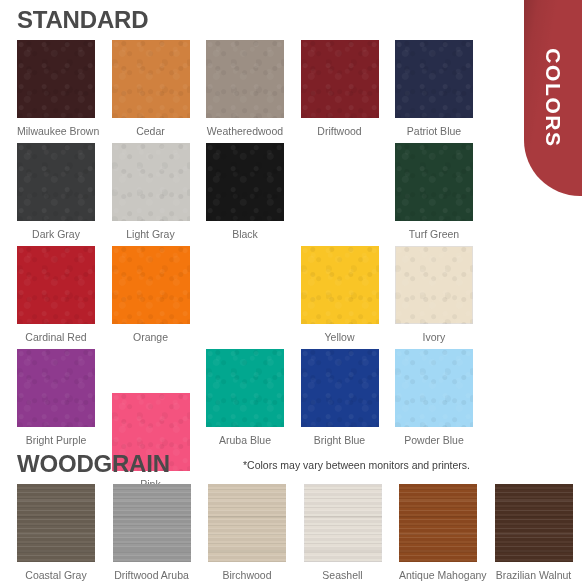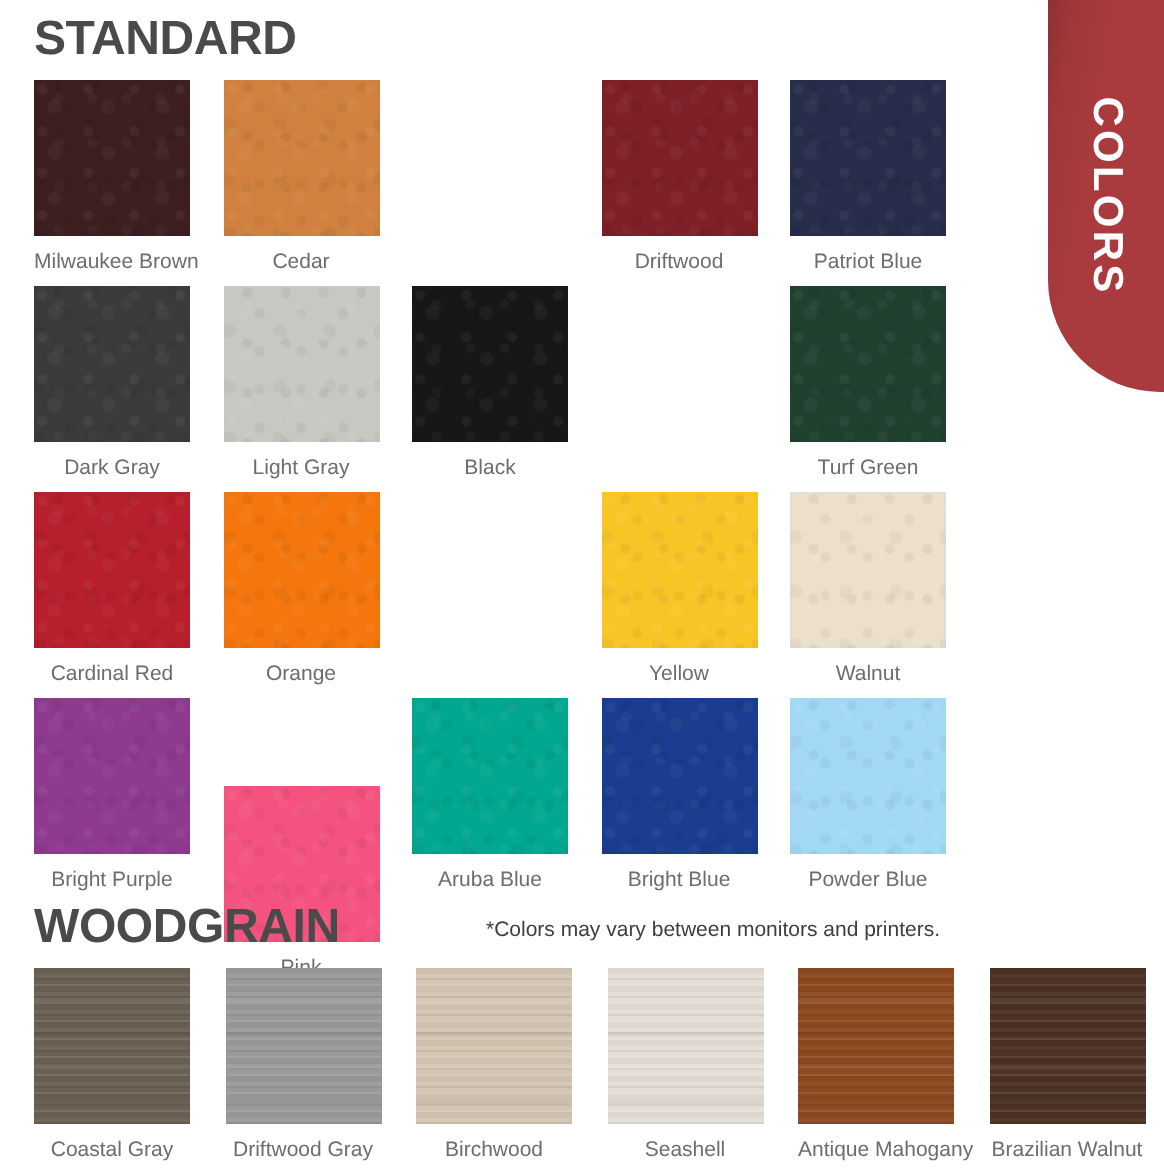--- a/index.html
+++ b/index.html
@@ -116,20 +116,24 @@
     </div>
     <div class="grid" id="grid-standard" style="height: 409px;">
         <div class="swatch-cell" style="left: 17px; top: 0px;">
           <div class="chip" style="background: rgb(61, 31, 32);"></div>
           <span class="chip-label">Milwaukee Brown</span>
         </div>
         <div class="swatch-cell" style="left: 111.5px; top: 0px;">
           <div class="chip" style="background: rgb(208, 129, 63);"></div>
           <span class="chip-label">Cedar</span>
         </div>
+        <div class="swatch-cell" style="left: 206px; top: 0px;">
+          <div class="chip" style="background: rgb(156, 143, 132);"></div>
+          <span class="chip-label">Weatheredwood</span>
+        </div>
         <div class="swatch-cell" style="left: 300.5px; top: 0px;">
           <div class="chip" style="background: rgb(126, 32, 39);"></div>
           <span class="chip-label">Driftwood</span>
         </div>
         <div class="swatch-cell" style="left: 395px; top: 0px;">
           <div class="chip" style="background: rgb(39, 45, 74);"></div>
           <span class="chip-label">Patriot Blue</span>
         </div>
         <div class="swatch-cell" style="left: 17px; top: 103px;">
           <div class="chip" style="background: rgb(58, 59, 60);"></div>
@@ -154,21 +158,21 @@
         <div class="swatch-cell" style="left: 111.5px; top: 206px;">
           <div class="chip" style="background: rgb(244, 118, 13);"></div>
           <span class="chip-label">Orange</span>
         </div>
         <div class="swatch-cell" style="left: 300.5px; top: 206px;">
           <div class="chip" style="background: rgb(249, 197, 38);"></div>
           <span class="chip-label">Yellow</span>
         </div>
         <div class="swatch-cell" style="left: 395px; top: 206px;">
           <div class="chip bordered" style="background: rgb(236, 224, 202);"></div>
-          <span class="chip-label">Walnut</span>
+          <span class="chip-label">Ivory</span>
         </div>
         <div class="swatch-cell" style="left: 17px; top: 309px;">
           <div class="chip" style="background: rgb(142, 58, 142);"></div>
           <span class="chip-label">Bright Purple</span>
         </div>
         <div class="swatch-cell" style="left: 111.5px; top: 309px; margin-top: 44px;">
           <div class="chip" style="background: rgb(244, 83, 127);"></div>
           <span class="chip-label">Pink</span>
         </div>
         <div class="swatch-cell" style="left: 206px; top: 309px;">
@@ -191,21 +195,21 @@
       <span class="sec-title">WOODGRAIN</span>
       <span class="disclaimer">*Colors may vary between monitors and printers.</span>
     </div>
     <div class="grid" id="grid-woodgrain" style="height: 85px;">
         <div class="swatch-cell" style="left: 17px; top: 0px;">
           <div class="chip wood" style="background: rgb(106, 96, 84);"></div>
           <span class="chip-label">Coastal Gray</span>
         </div>
         <div class="swatch-cell" style="left: 112.5px; top: 0px;">
           <div class="chip wood" style="background: rgb(154, 154, 154);"></div>
-          <span class="chip-label">Driftwood Gray</span>
+          <span class="chip-label">Driftwood Aruba</span>
         </div>
         <div class="swatch-cell" style="left: 208px; top: 0px;">
           <div class="chip wood" style="background: rgb(211, 198, 178);"></div>
           <span class="chip-label">Birchwood</span>
         </div>
         <div class="swatch-cell" style="left: 303.5px; top: 0px;">
           <div class="chip wood bordered" style="background: rgb(228, 222, 213);"></div>
           <span class="chip-label">Seashell</span>
         </div>
         <div class="swatch-cell" style="left: 399px; top: 0px;">

